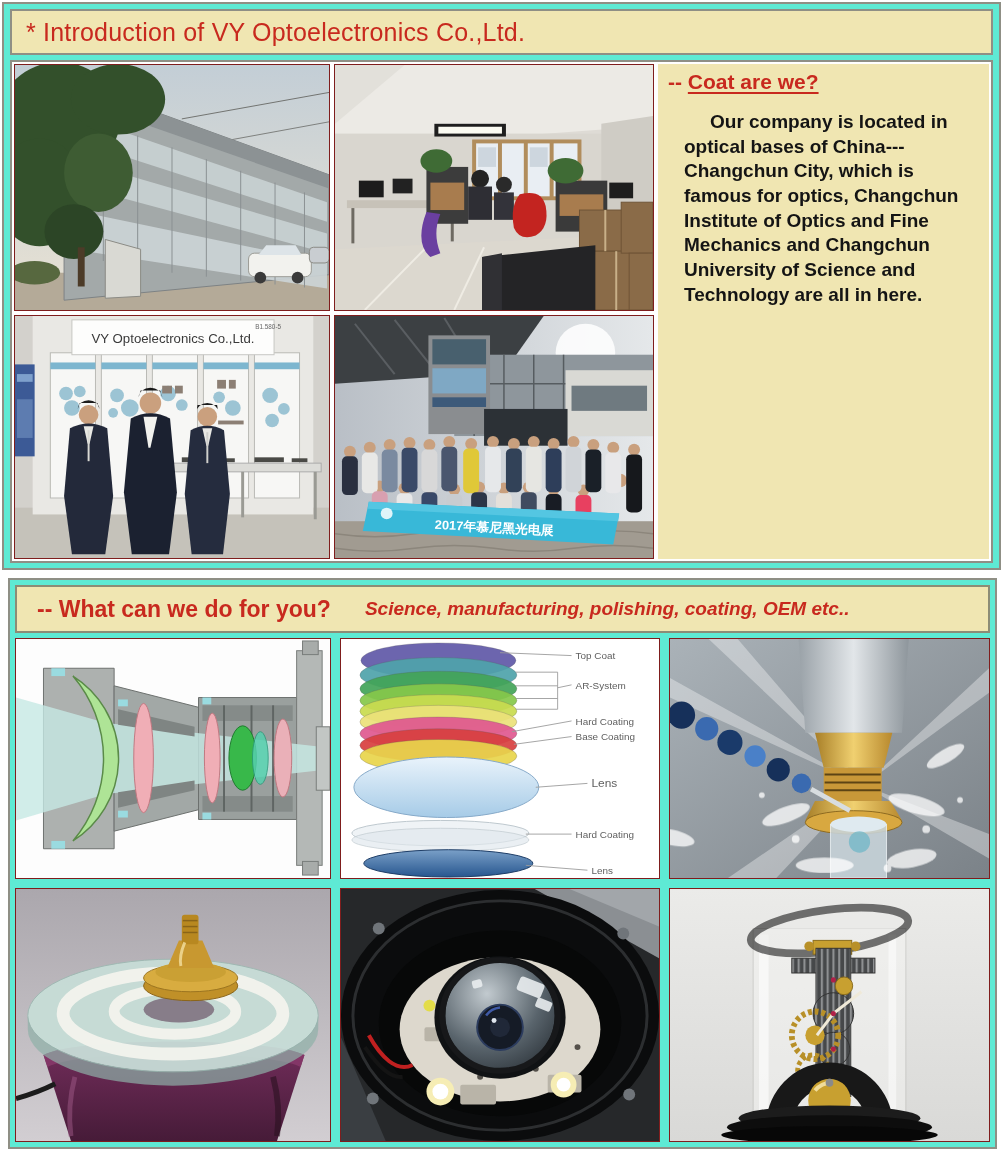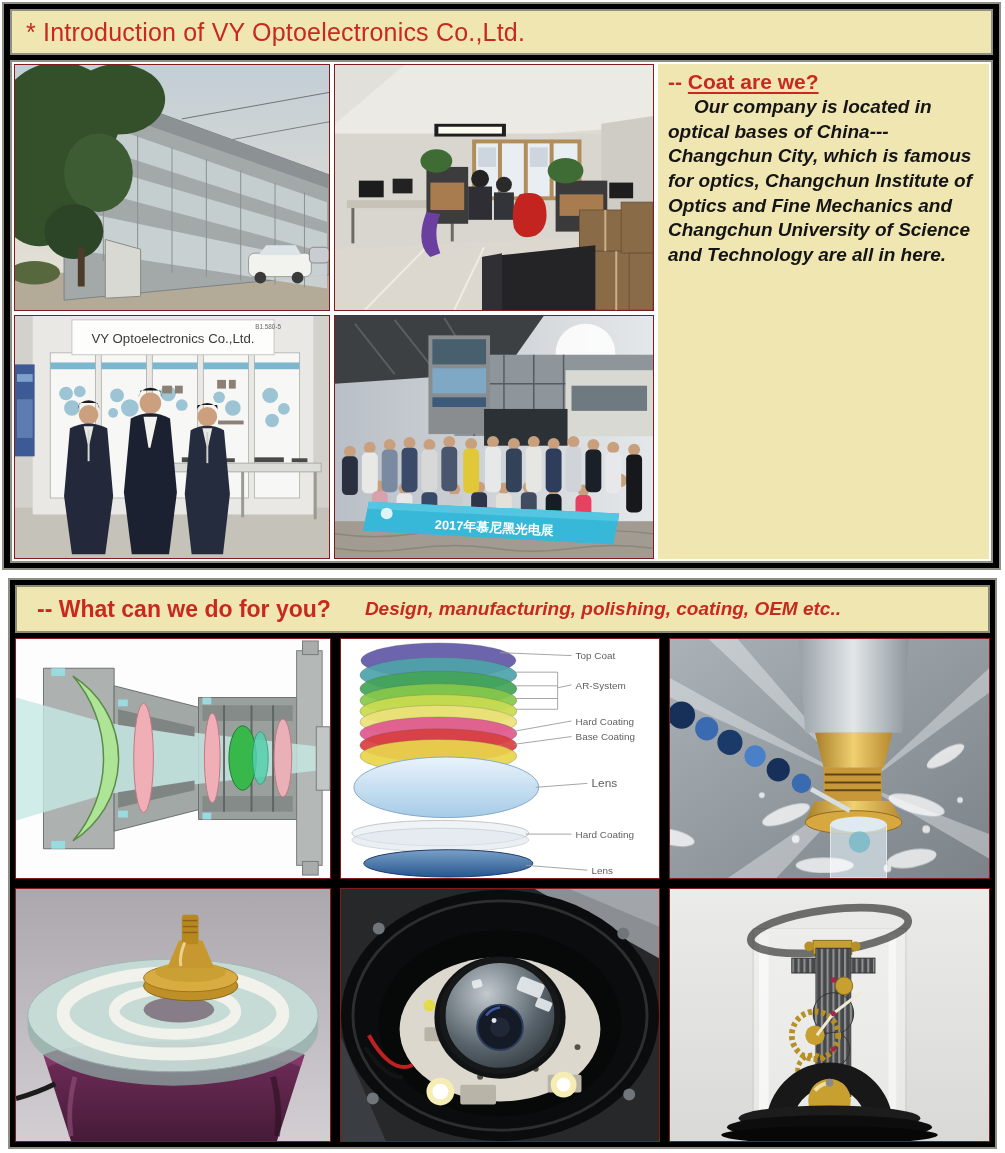--- a/index.html
+++ b/index.html
@@ -1,38 +1,38 @@
 <!DOCTYPE html>
 <html><head>
 <meta charset="utf-8">
 <style>
   html,body{margin:0;padding:0;}
   body{width:1005px;height:1153px;background:#ffffff;position:relative;
        font-family:"Liberation Sans",sans-serif;overflow:hidden;}
-  .section{position:absolute;border:2px solid #8f8f85;background:#000000;box-sizing:border-box;}
+  .section{position:absolute;border:2px solid #8f8f85;background:#5eead4;box-sizing:border-box;}
   #sec1{left:2px;top:2px;width:999px;height:568px;padding:5px 6px;}
   #sec2{left:8px;top:578px;width:989px;height:571px;padding:5px;}
   .bar{border:2px solid #8f8f85;background:#f0e6b2;display:flex;align-items:center;
        box-sizing:border-box;height:46px;margin-bottom:5px;padding:0 14px;}
   #sec2 .bar{border-color:#8c8c76;height:48px;padding:0 20px;}
   .title1{color:#c8291e;font-size:25px;letter-spacing:.2px;font-weight:500;}
   .title2{color:#c8291e;font-size:23px;font-weight:bold;white-space:nowrap;text-align:right;}
   .sub2{color:#c8291e;font-size:19px;font-style:italic;font-weight:600;margin-left:34px;white-space:nowrap;}
   .grid1{display:grid;grid-template-columns:316px 320px 1fr;grid-template-rows:247px 1fr;
          gap:4px;padding:2px;border:2px solid #8f8f85;background:#fff;box-sizing:border-box;
          height:calc(100% - 51px);}
   .grid2{display:grid;grid-template-columns:316px 320px 1fr;grid-template-rows:241px 1fr;
          gap:9px;height:calc(100% - 53px);}
   .ph{position:relative;overflow:hidden;border:1px solid #7f1d1d;background:#fff;}
   .ph svg{display:block;width:100%;height:100%;}
   .txtcol{grid-column:3;grid-row:1/3;background:#f0e6b2;padding:4px 10px 0 10px;box-sizing:border-box;}
   .rhead{color:#c8291e;font-size:21px;font-weight:bold;margin:2px 0 1px 0;}
   .rhead .u{text-decoration:underline;text-underline-offset:3px;}
-  .rbody{color:#141414;font-size:19px;line-height:1.3;font-style:italic;font-weight:600;
-         text-indent:26px;margin:0;}
+  .rbody{color:#141414;font-size:19px;line-height:1.3;font-weight:600;
+         text-indent:26px;margin:16px;}
   .svgtxt{font-family:"Liberation Sans",sans-serif;}
 </style>
 </head>
 <body>
 
 <div class="section" id="sec1">
   <div class="bar">
     <span class="title1">* Introduction of VY Optoelectronics Co.,Ltd.</span>
   </div>
 
@@ -331,21 +331,21 @@
         <span class="u">Coat are we?</span>
       </div>
       <p class="rbody">Our company is located in optical bases of China---Changchun City, which is famous for optics, Changchun Institute of Optics and Fine Mechanics and Changchun University of Science and Technology are all in here.</p>
     </div>
   </div>
 </div>
 
 <div class="section" id="sec2">
   <div class="bar">
     <span class="title2">-- What can we do for you?</span>
-    <span class="sub2">Design, manufacturing, polishing, coating, OEM etc..</span>
+    <span class="sub2">Science, manufacturing, polishing, coating, OEM etc..</span>
   </div>
 
   <div class="grid2">
 
     <div class="ph">
       <svg viewBox="0 0 320 245" preserveAspectRatio="none">
         <rect width="320" height="245" fill="#fdfdfd"></rect>
         <polygon points="28,30 100,30 100,215 28,215" fill="#adb1af" stroke="#6c706e"></polygon>
         <polygon points="100,48 186,70 186,175 100,197" fill="#a2a8a6" stroke="#6c706e"></polygon>
         <polygon points="186,60 286,60 286,185 186,185" fill="#9aa09e" stroke="#6c706e"></polygon>

